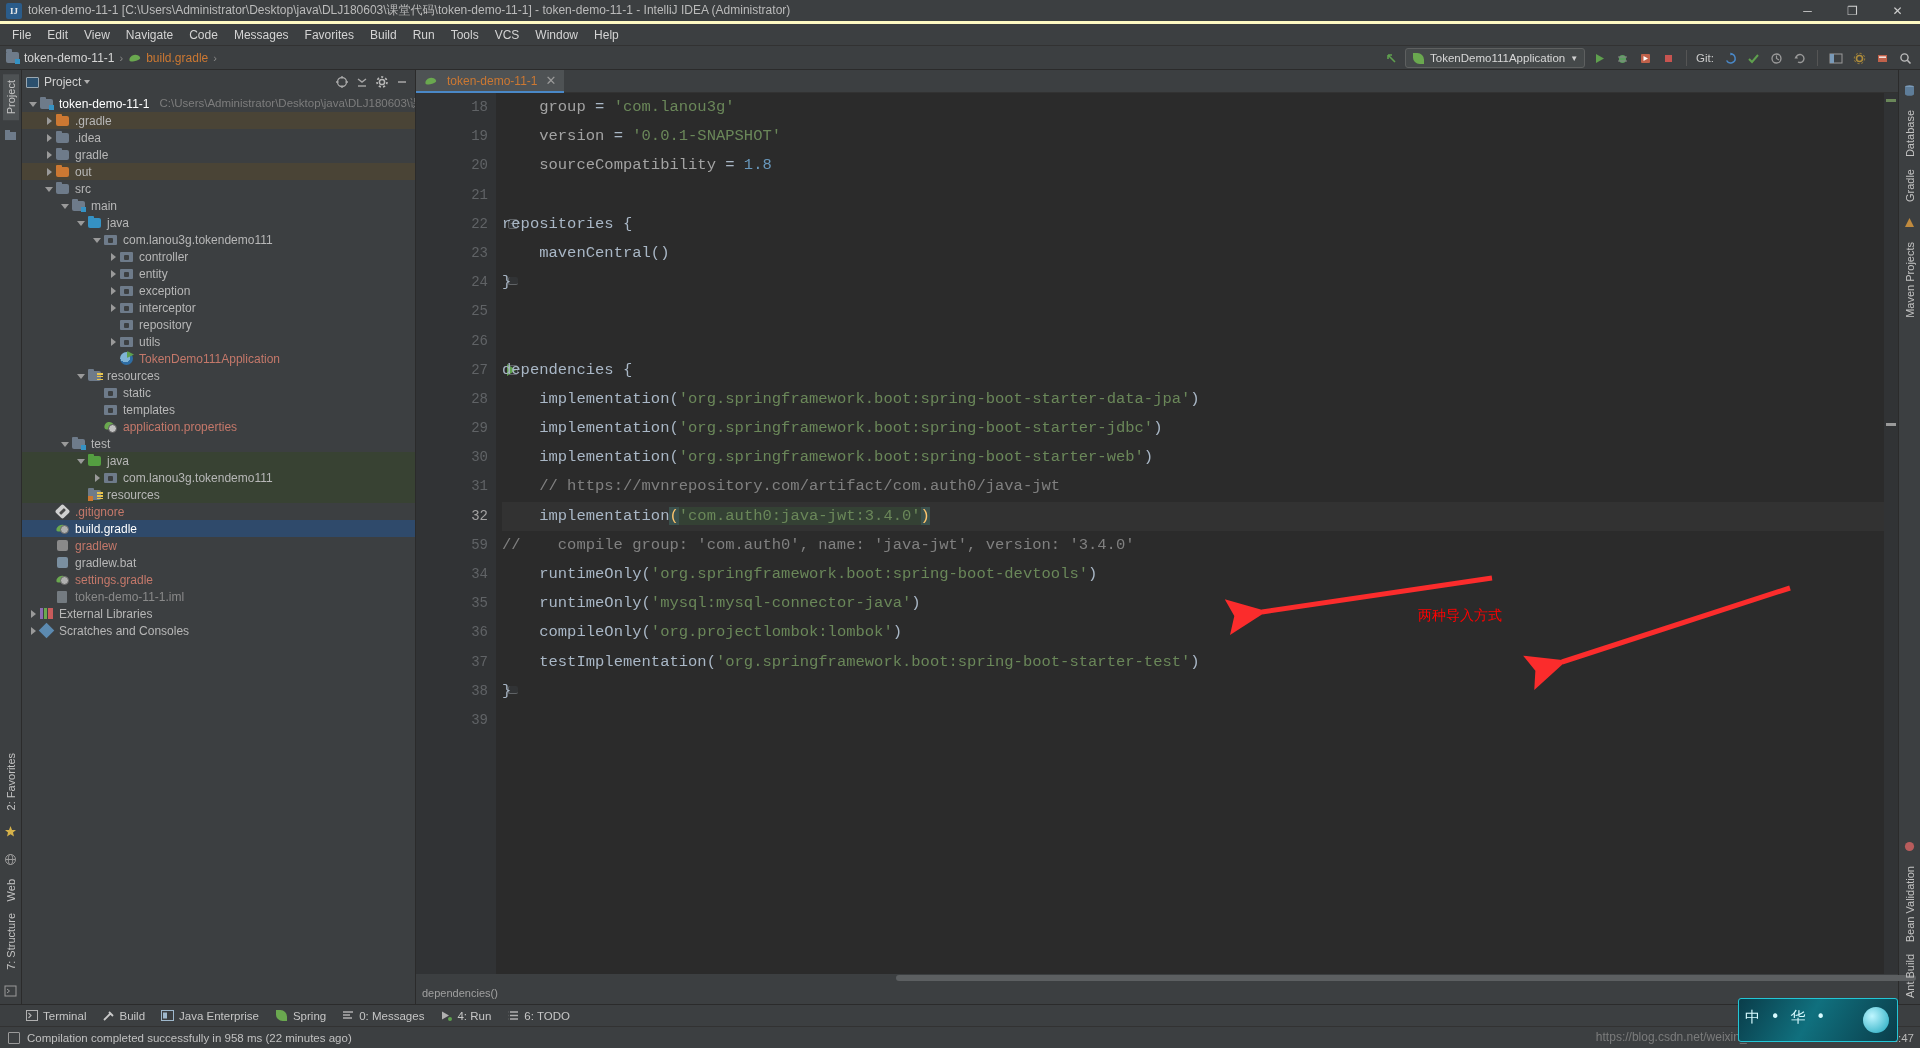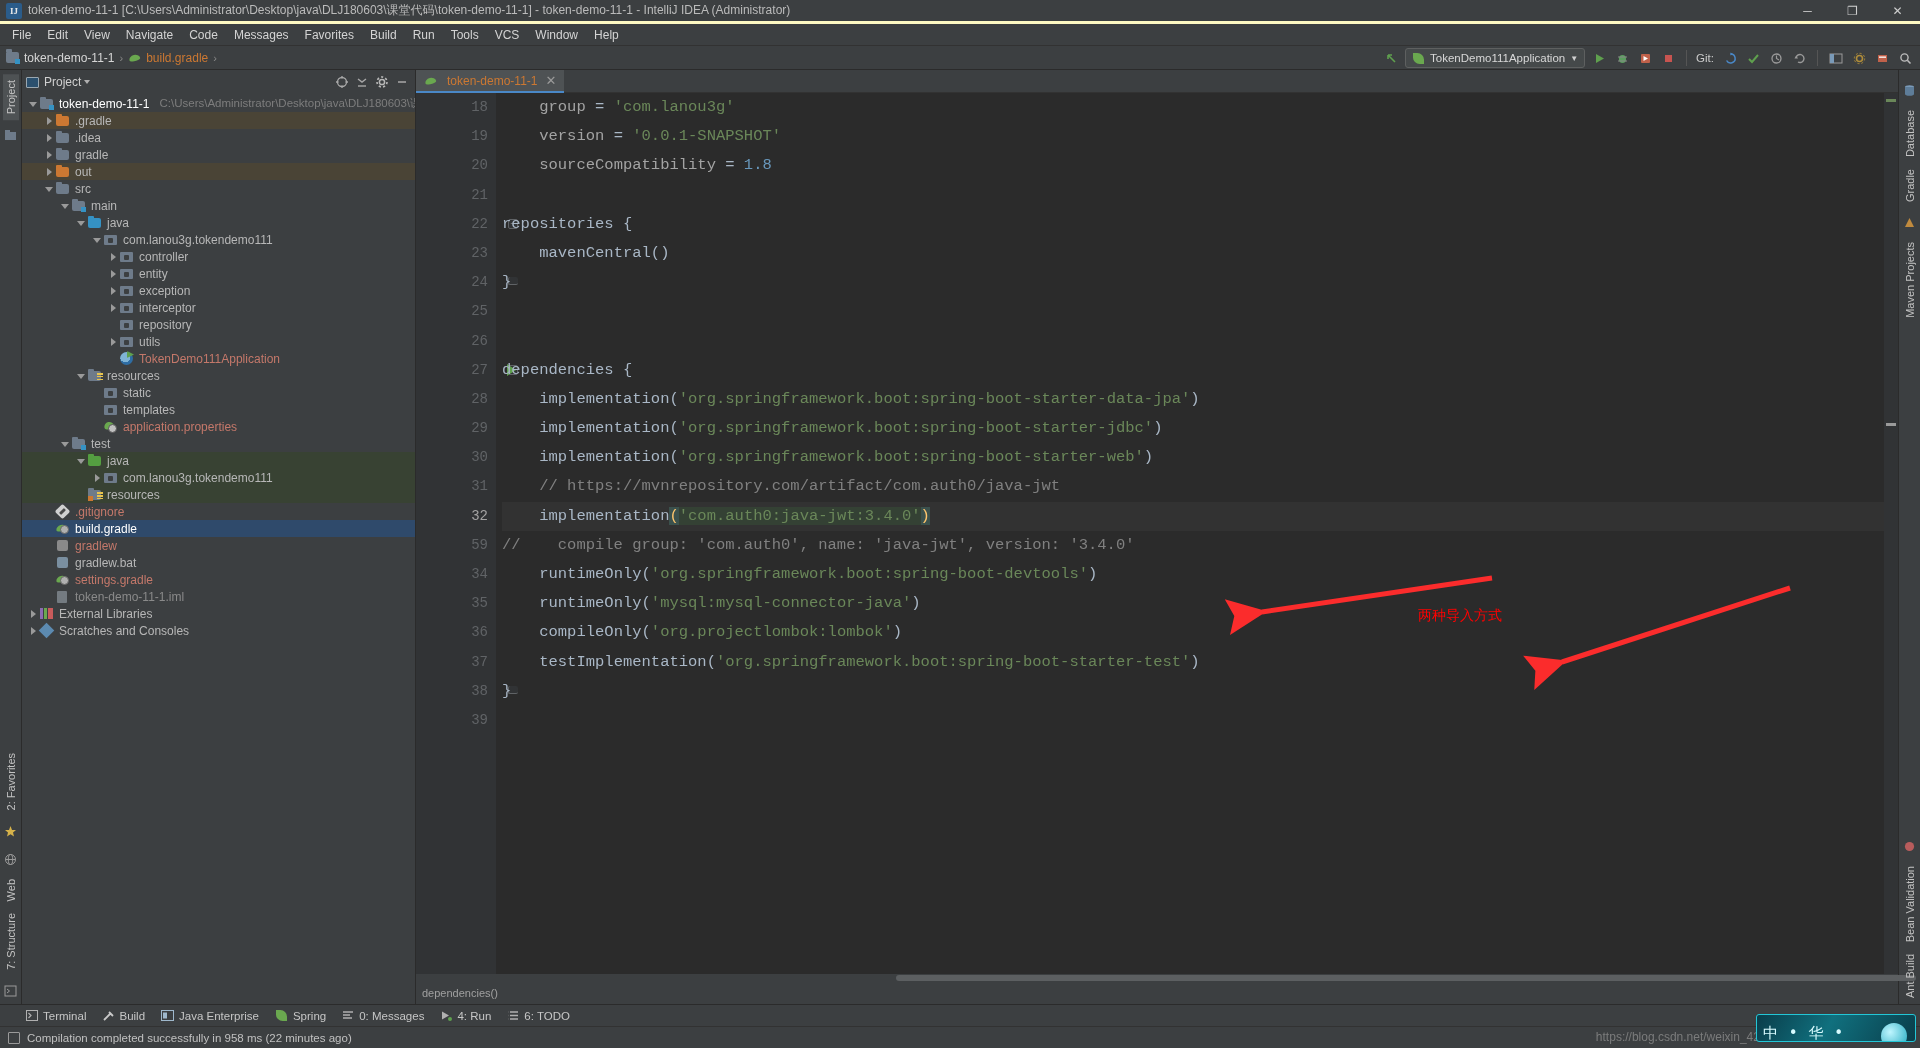--- a/index.html
+++ b/index.html
@@ -215,21 +215,21 @@
 
   
   .overlay { position:absolute; inset:0; pointer-events:none; }
   .anno-text {
     position:absolute; color:#ff0000; font-size:14px;
     font-family:"DejaVu Sans", sans-serif; white-space:nowrap;
   }
   
   .wm { position:absolute; right:130px; bottom:4px; font-size:12px; color:#8f8f8f; opacity:.75; white-space:nowrap; }
   .badge-box {
-    position:absolute; right:4px; bottom:6px; width:160px; height:28px;
+    position:absolute; right:22px; bottom:6px; width:160px; height:44px;
     background:linear-gradient(120deg,#0a3d4a,#10707e 45%,#0a3d4a);
     border:1px solid #23c6d6; border-radius:3px; overflow:hidden;
   }
   .badge-box .bb-txt {
     position:absolute; left:6px; top:9px; color:#d8fbff; font-size:15px; letter-spacing:3px;
     font-family:"DejaVu Sans", sans-serif;
   }
   .badge-box .bb-dot { position:absolute; right:8px; top:8px; width:26px; height:26px; border-radius:50%;
      background:radial-gradient(circle at 35% 35%,#bff6ff,#1aa6bd); }
 </style>

